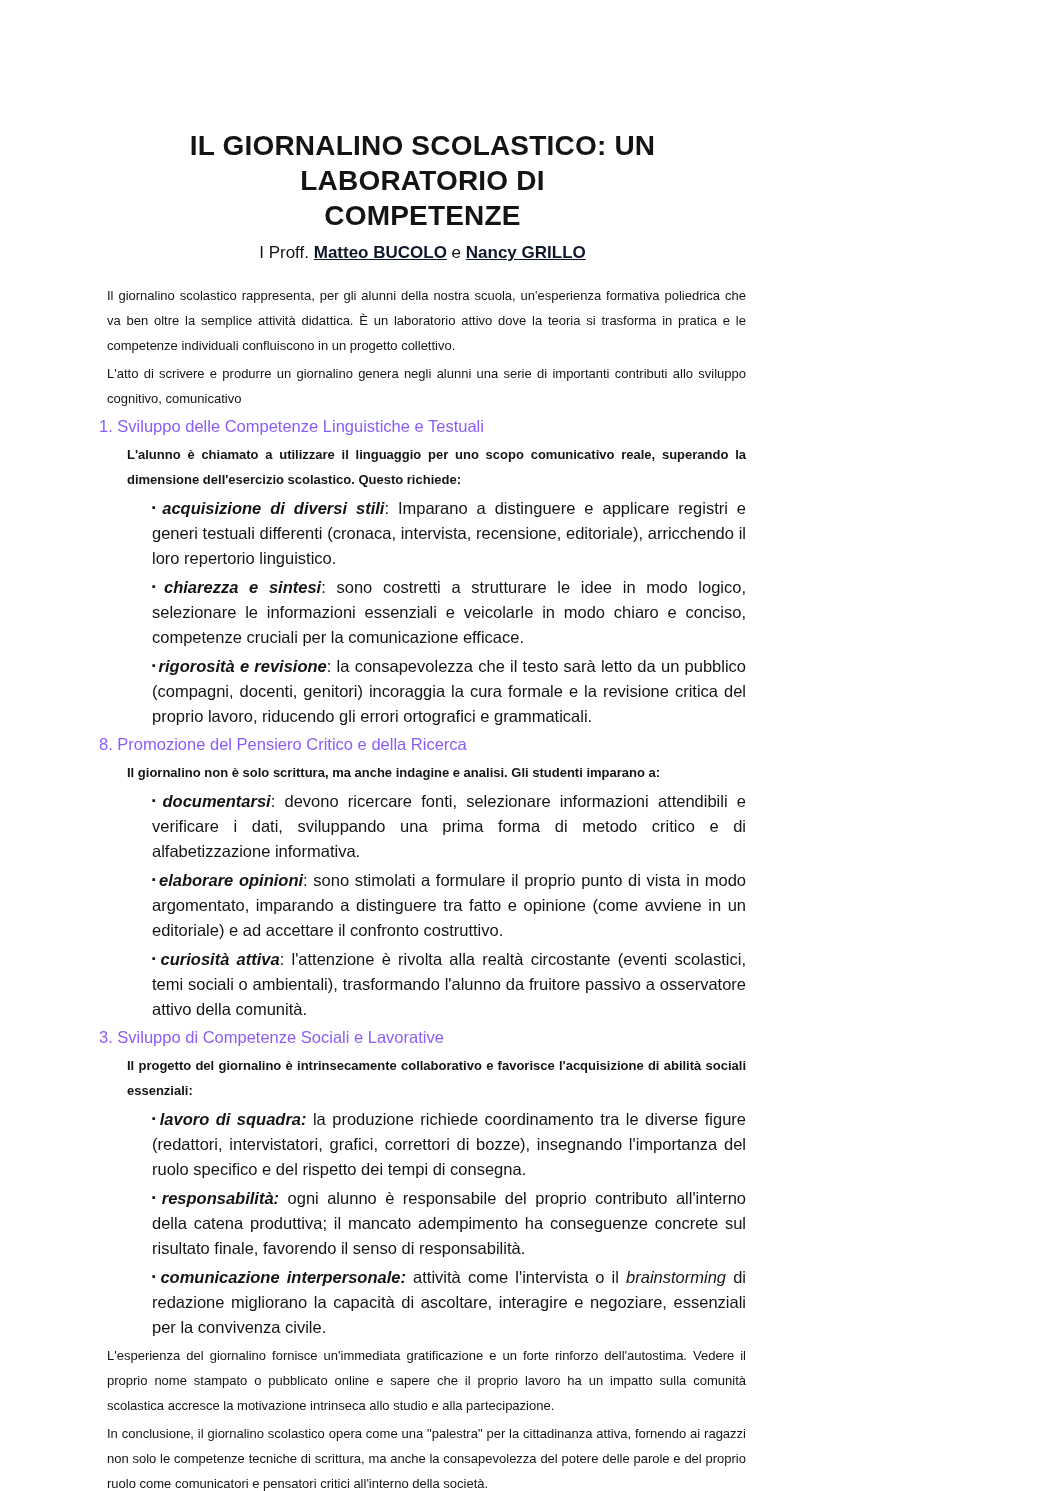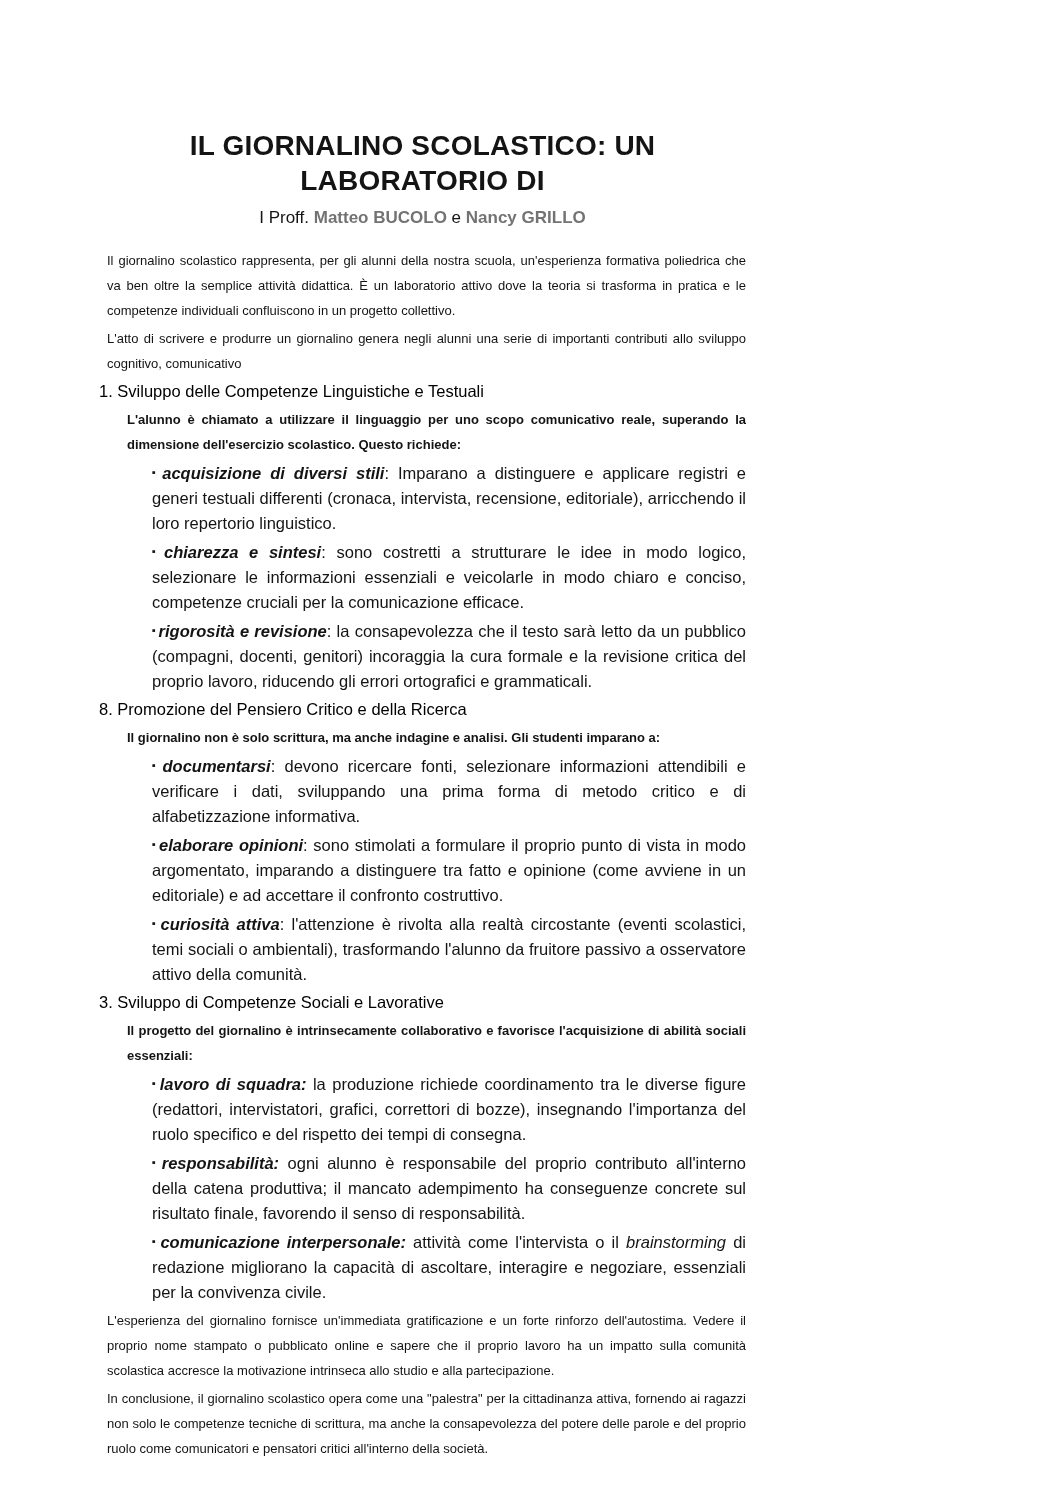--- a/index.html
+++ b/index.html
@@ -19,34 +19,34 @@
     font-size:28px;line-height:35px;font-weight:bold;
     text-align:center;color:#141414;
     letter-spacing:.2px;
   }
   .doc-title span{display:block;}
   .byline{
     margin:9px 0 0 0;
     text-align:center;
     font-size:17px;line-height:22px;
   }
-  .red{color:#737373;}
+  .red{color:#0f172a;text-decoration:underline;}
   .b{font-weight:bold;}
   .content{margin-top:19px;}
   p.body{
     margin:0 0 3px 8px;
     font-size:13px;line-height:25px;
     text-align:justify;
   }
   p.sub{margin-left:28px;font-weight:bold;}
   h2.sec{
     margin:3px 0 3px 0;
     font-size:16.5px;line-height:25px;
     font-weight:normal;
-    color:#000000;
+    color:#8b5cf6;
     text-align:left;
   }
   p.bullet{
     margin:0 0 3px 53px;
     font-size:16.5px;line-height:25px;
     text-align:justify;
   }
   .marker{
     font-size:11px;
     vertical-align:3px;
@@ -57,20 +57,21 @@
   }
   .it{font-style:italic;}
 </style>
 </head>
 <body>
 
 <div class="page">
 
   <h1 class="doc-title">
     <span>IL GIORNALINO SCOLASTICO: UN LABORATORIO DI</span>
+    <span>COMPETENZE</span>
   </h1>
 
   <p class="byline"><span>I Proff. </span><span class="red b">Matteo BUCOLO</span><span> e </span><span class="red b">Nancy GRILLO</span></p>
 
   <div class="content">
 
     <p class="body">Il giornalino scolastico rappresenta, per gli alunni della nostra scuola, un'esperienza formativa poliedrica che va ben oltre la semplice attività didattica. È un laboratorio attivo dove la teoria si trasforma in pratica e le competenze individuali confluiscono in un progetto collettivo.</p>
     <p class="body">L'atto di scrivere e produrre un giornalino genera negli alunni una serie di importanti contributi allo sviluppo cognitivo, comunicativo</p>
 
     <h2 class="sec">1. Sviluppo delle Competenze Linguistiche e Testuali</h2>

